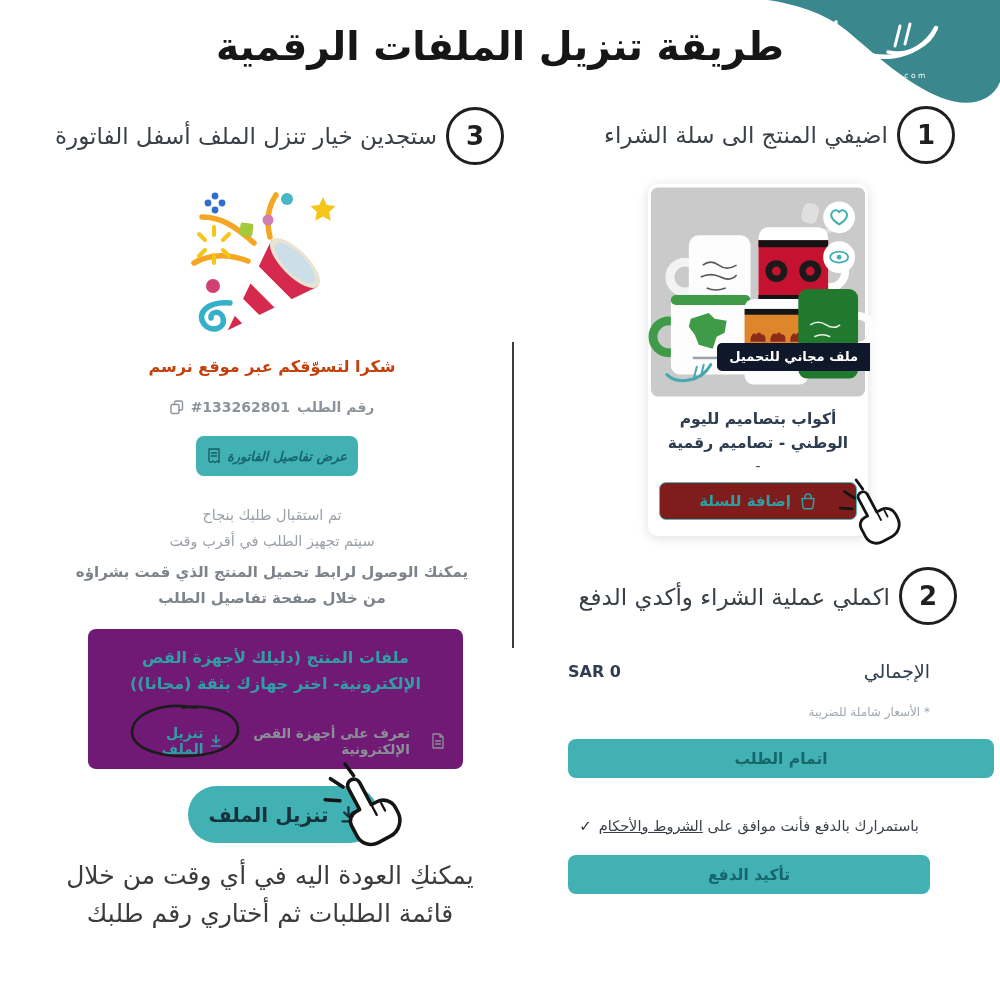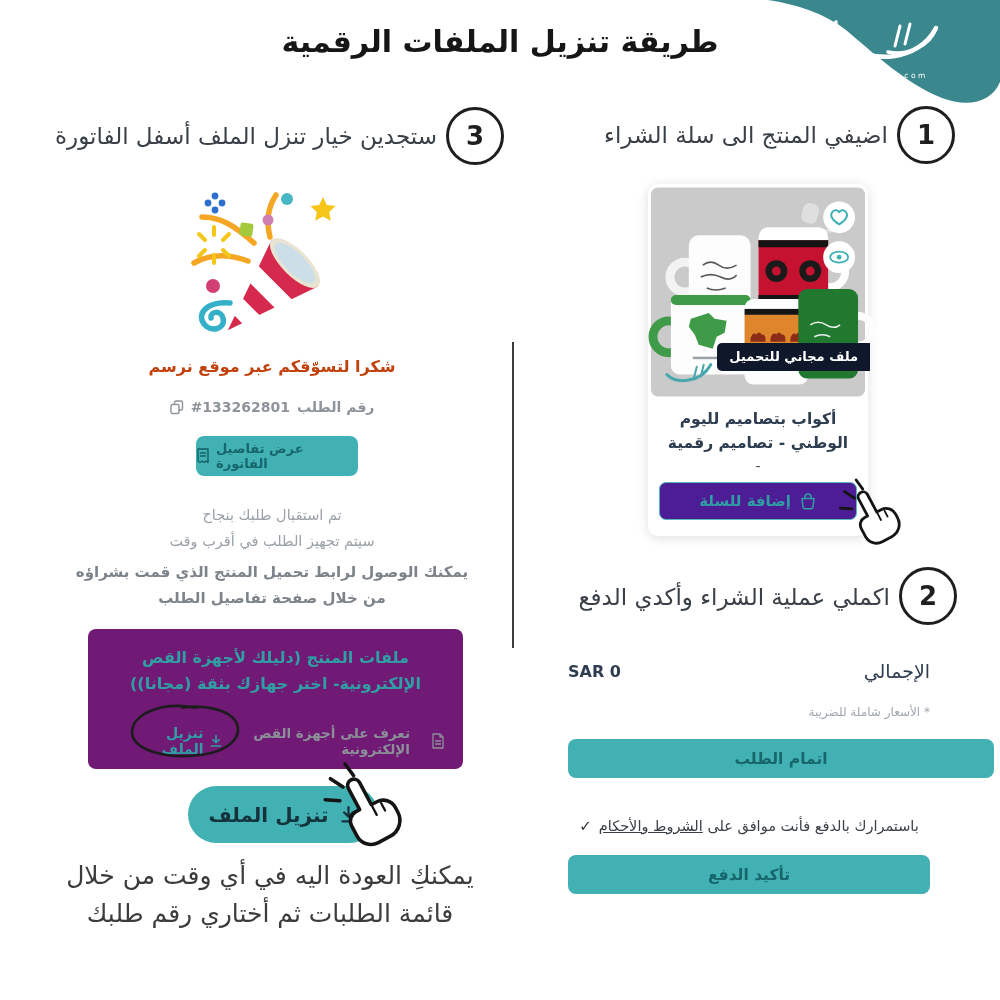--- a/index.html
+++ b/index.html
@@ -1,40 +1,40 @@
 <!DOCTYPE html>
 <html lang="ar"><head>
 <meta charset="utf-8">
 <style>
   * { margin:0; padding:0; box-sizing:border-box; }
   html,body { background:#ffffff; }
   body { font-family:"DejaVu Sans", sans-serif; }
   .canvas { position:relative; width:1000px; height:1000px; background:#fff; overflow:hidden; margin:0 auto; }
   .abs { position:absolute; }
 
-  .page-title { top:24px; left:0; width:100%; text-align:center; font-size:30px; font-weight:800; color:#161616; }
+  .page-title { top:24px; left:0; width:100%; text-align:center; font-size:39px; font-weight:800; color:#161616; }
 
   
   .step-circle { width:58px; height:58px; border:3px solid #1f1f1f; border-radius:50%; background:#fff;
     display:flex; align-items:center; justify-content:center; font-size:26px; font-weight:700; color:#1f1f1f; }
   .step-label { font-size:23px; color:#3a4048; white-space:nowrap; direction:rtl; }
 
   
   .product-card { left:648px; top:184px; width:220px; background:#fff; border-radius:10px;
     box-shadow:0 2px 12px rgba(0,0,0,.13); padding:3px 3px 16px 3px; }
   .p-image { position:relative; width:214px; height:210px; }
   .p-image svg { display:block; }
   .p-badge { position:absolute; right:-5px; top:156px; height:28px; line-height:28px; padding:0 12px;
     background:#0f172a; color:#fff; font-size:13px; font-weight:700; border-radius:5px 0 0 5px; direction:rtl; white-space:nowrap; }
   .p-title { margin-top:10px; padding:0 8px; text-align:center; direction:rtl; font-size:15.5px; font-weight:700;
     color:#2f3d50; line-height:1.55; }
   .p-dash { text-align:center; color:#4a4a4a; font-size:14px; margin:3px 0 8px; }
   .add-cart-btn { margin:0 auto; width:198px; height:38px; border:1.6px solid #55b8bb; border-radius:7px;
     display:flex; direction:rtl; align-items:center; justify-content:center; gap:8px; color:#2f9fa4;
-    font-size:15px; font-weight:700; background:#4c1d95; cursor:pointer; }
+    font-size:15px; font-weight:700; background:#7f1d1d; cursor:pointer; }
 
   
   .total-row { left:568px; top:660px; width:362px; display:flex; direction:rtl; justify-content:space-between; align-items:center; }
   .total-label { font-size:19px; color:#2f3d50; }
   .total-value { font-size:16px; font-weight:700; color:#2f3d50; }
   .tax-note { left:568px; top:705px; width:362px; direction:rtl; text-align:right; font-size:12px; color:#a0a7b0; }
   .teal-btn { background:#41b1b4; border-radius:8px; color:#17666b; font-weight:700;
     display:flex; align-items:center; justify-content:center; cursor:pointer; }
   .btn-complete { left:568px; top:739px; width:426px; height:39px; font-size:15.5px; }
   .btn-confirm  { left:568px; top:855px; width:362px; height:39px; font-size:15.5px; }
@@ -44,21 +44,21 @@
   .terms-link { text-decoration:underline; color:#3a4048; cursor:pointer; }
   .check-glyph { font-size:15px; font-weight:700; color:#2d2d2d; }
 
   .v-divider { left:512px; top:342px; width:2px; height:306px; background:#3c3c3c; }
 
   
   .thanks-heading { left:62px; top:357px; width:420px; text-align:center; direction:rtl;
     font-size:16px; font-weight:700; color:#c2410c; }
   .order-row { left:62px; top:399px; width:420px; display:flex; direction:rtl; justify-content:center; align-items:center;
     gap:7px; font-size:14px; font-weight:700; color:#8d939b; }
-  .invoice-btn { left:196px; top:436px; width:162px; height:40px; font-size:13px; gap:6px; }
+  .invoice-btn { left:196px; top:436px; width:162px; height:40px; font-size:13px; gap:6px;font-style:italic; }
   .status-1 { left:62px; top:507px; width:420px; text-align:center; direction:rtl; font-size:14.5px; color:#9aa0a8; font-weight:500; }
   .status-2 { left:62px; top:533px; width:420px; text-align:center; direction:rtl; font-size:14.5px; color:#9aa0a8; font-weight:500; }
   .status-3 { left:72px; top:559px; width:400px; text-align:center; direction:rtl; font-size:15px; color:#7d838b;
     font-weight:700; line-height:1.75; }
 
   .files-box { left:88px; top:629px; width:375px; height:140px; background:#701a75; border-radius:8px; }
   .fb-title { padding:16px 20px 0; text-align:center; direction:rtl; font-size:16px; font-weight:700;
     color:#2f9fa4; line-height:1.6; }
   .fb-row { position:absolute; left:0; right:0; top:96px; padding:0 18px 0 48px; display:flex; direction:rtl;
     justify-content:space-between; align-items:center; }

